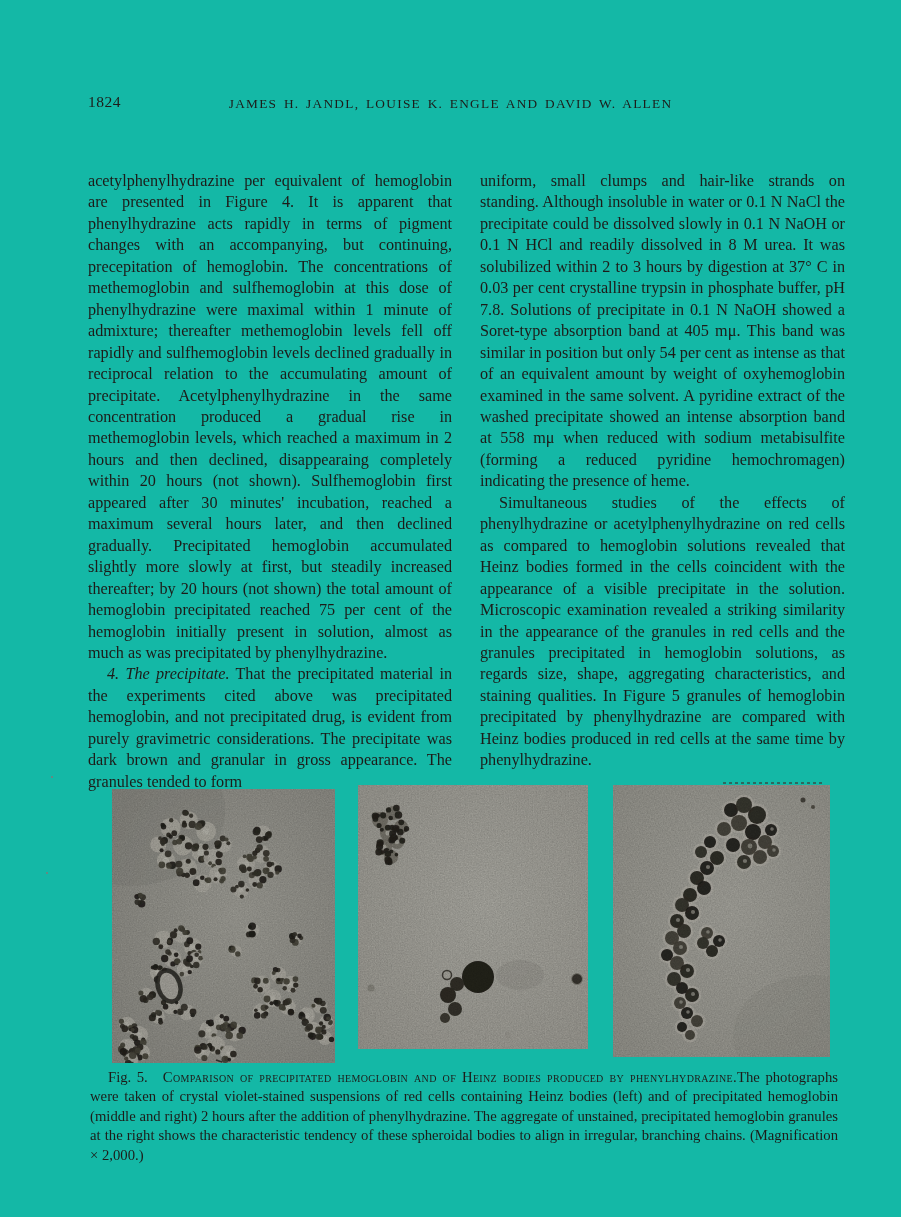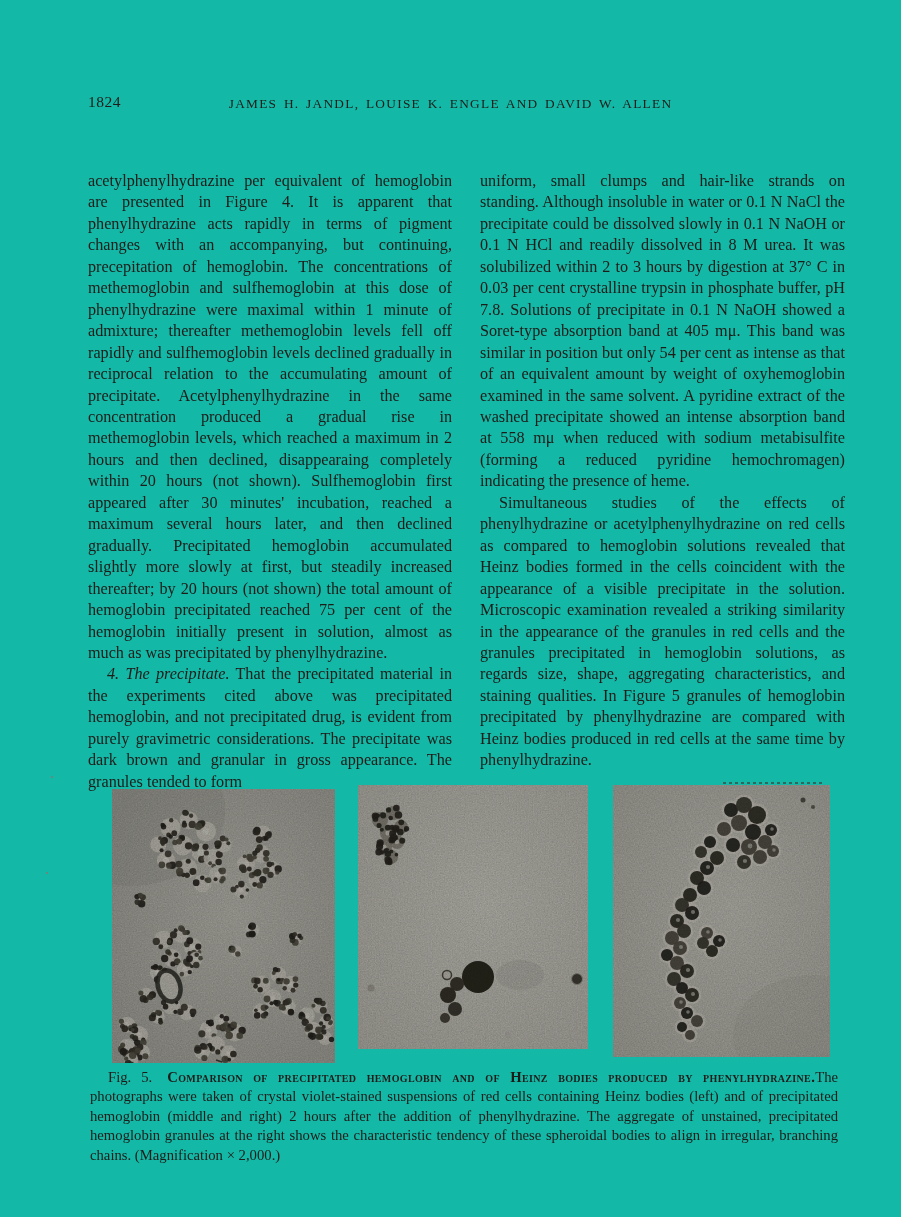--- a/index.html
+++ b/index.html
@@ -23,21 +23,21 @@
   #micro2{left:358px;top:785px;}
   #micro3{left:613px;top:785px;}
   .dashline{position:absolute;left:723px;top:782px;width:102px;height:2px;opacity:.65;
     background:repeating-linear-gradient(90deg,#3c3c38 0 3px,transparent 3px 6px);}
   .speck{position:absolute;background:#7d7c76;border-radius:50%;}
   .speck1{left:51px;top:776px;width:2px;height:2px;}
   .speck2{left:46px;top:872px;width:2px;height:2px;}
   .caption{position:absolute;left:90px;top:1068px;width:748px;
     font-size:14.7px;line-height:19.4px;text-align:justify;text-indent:18px;}
   .cap-label{margin-right:15px;}
-  .cap-sc{font-variant:small-caps;letter-spacing:.35px;font-weight:bold;}
+  .cap-sc{font-variant:small-caps;letter-spacing:.35px;}
 </style>
 </head>
 <body>
 
 <div class="page">
 
   <div class="pageno">1824</div>
   <div class="authors">JAMES H. JANDL, LOUISE K. ENGLE AND DAVID W. ALLEN</div>
 
   <div class="col col-left">

